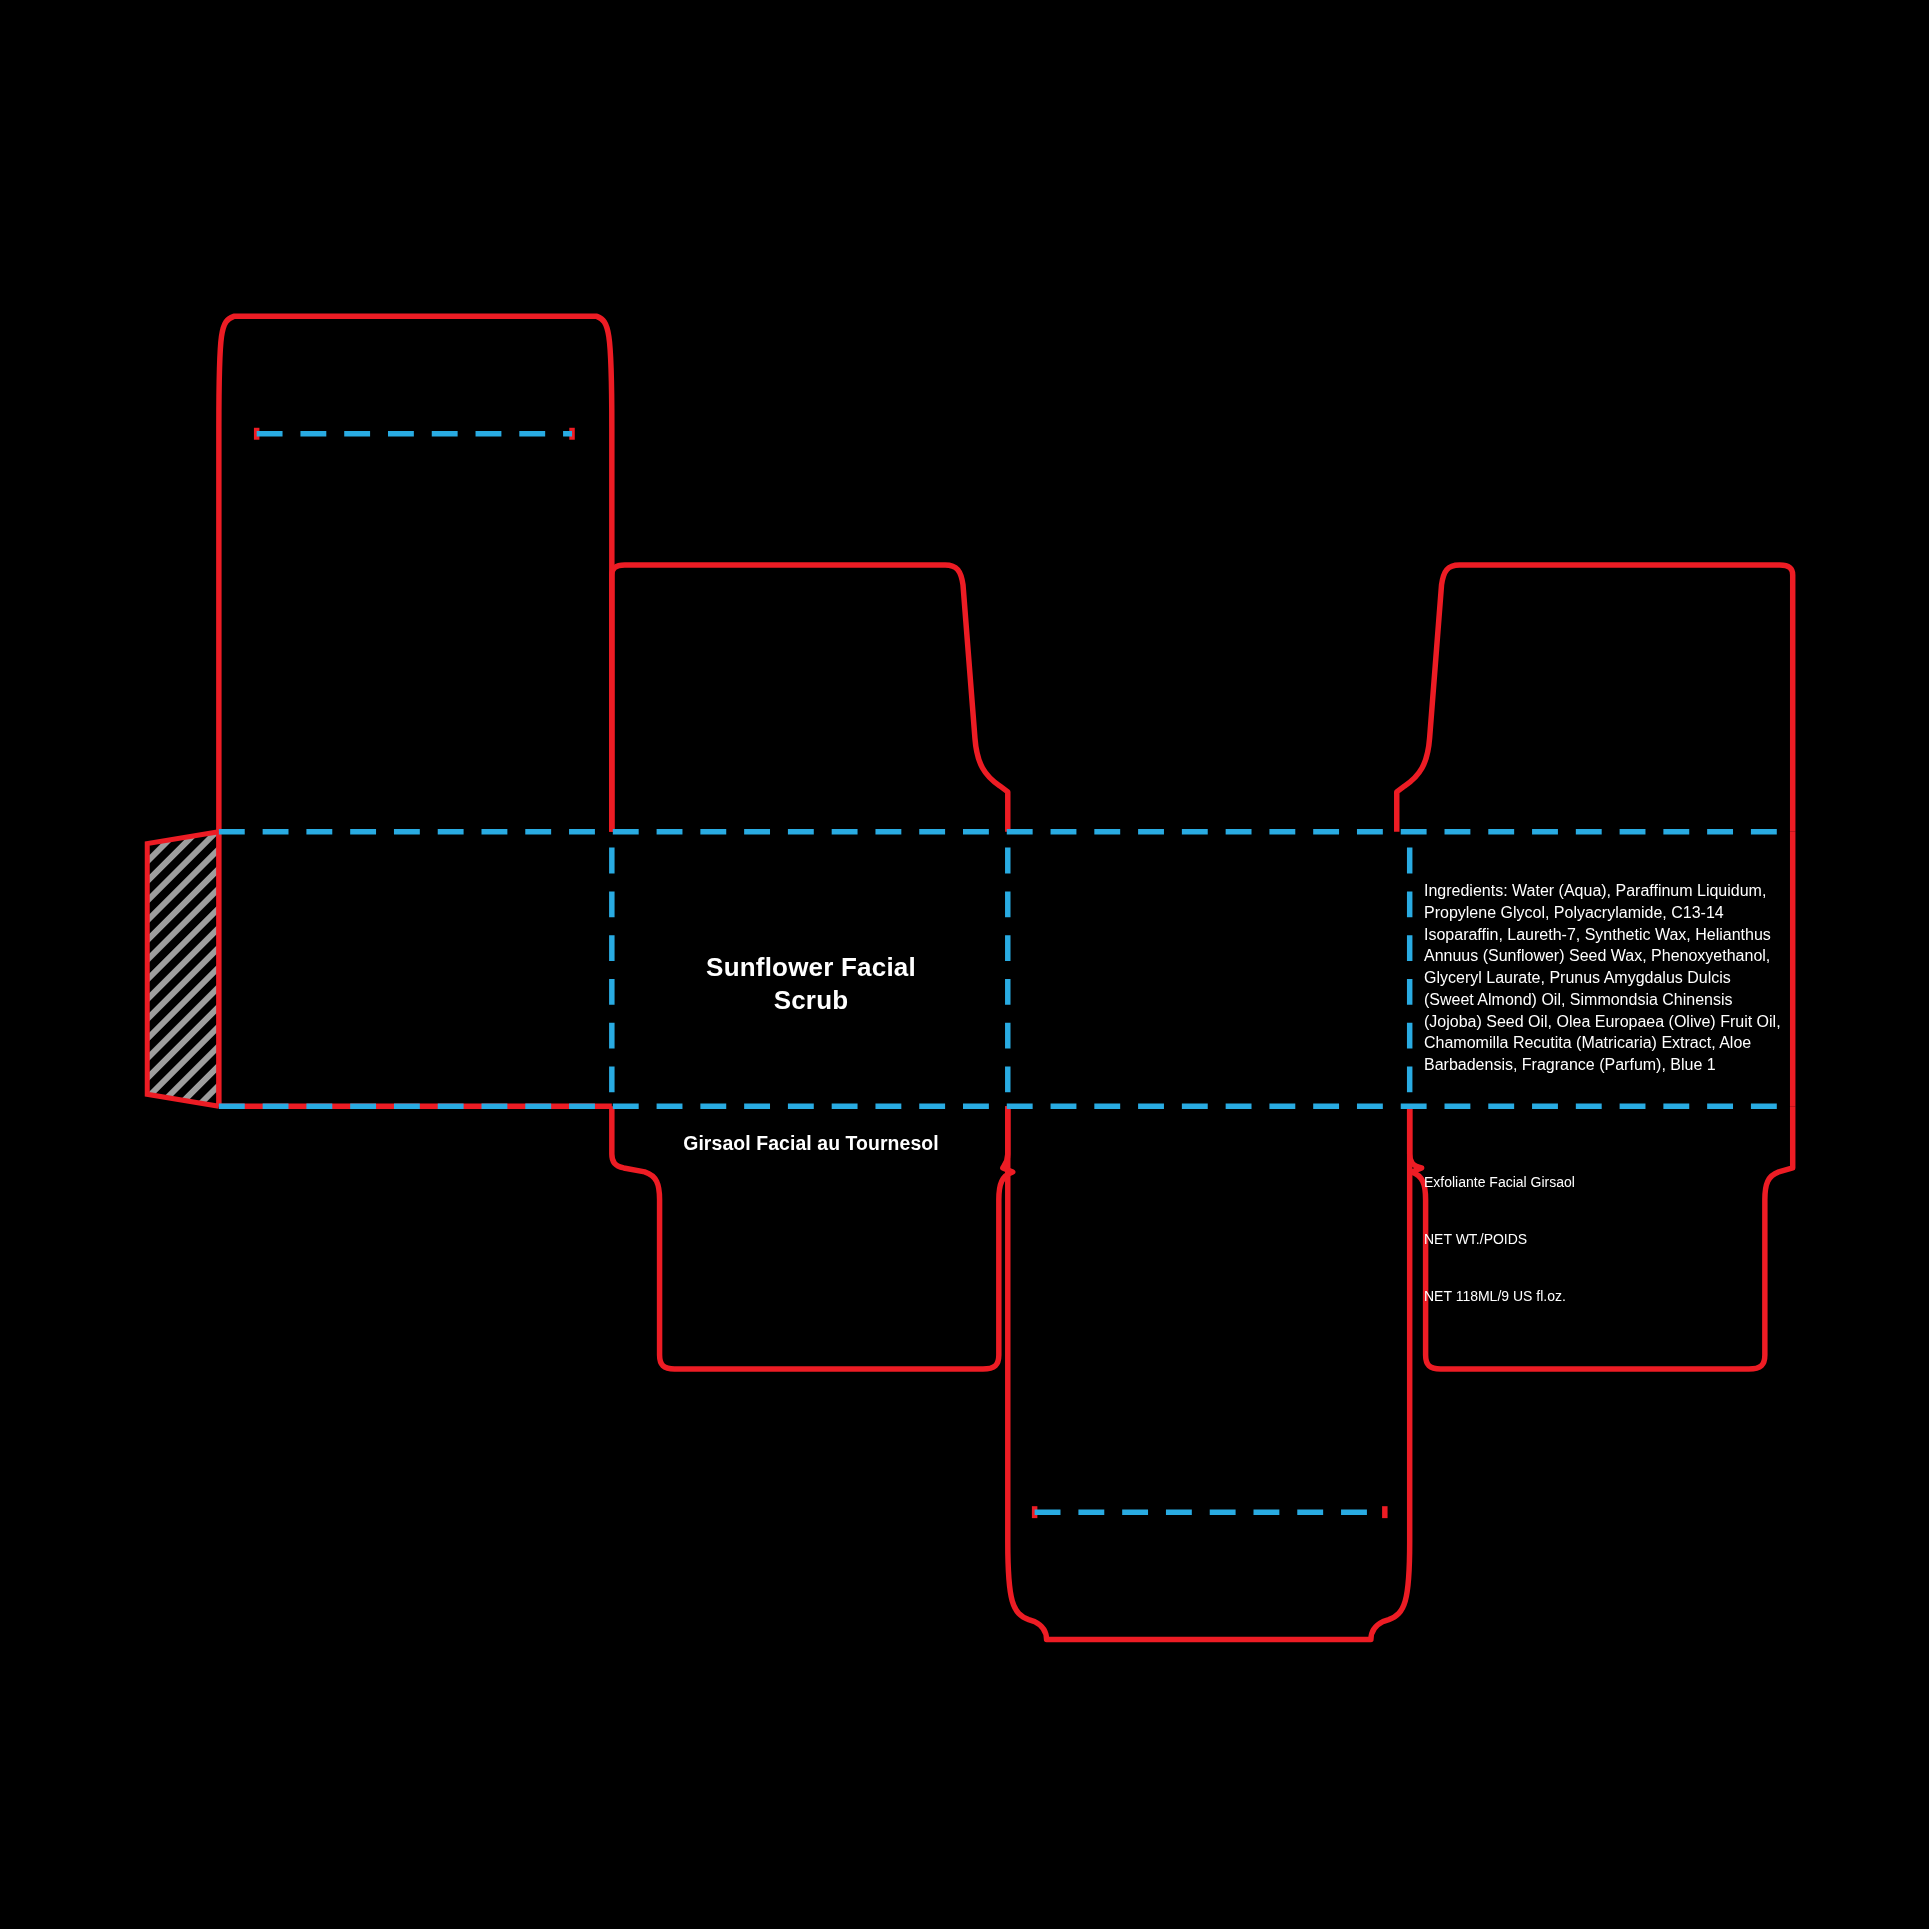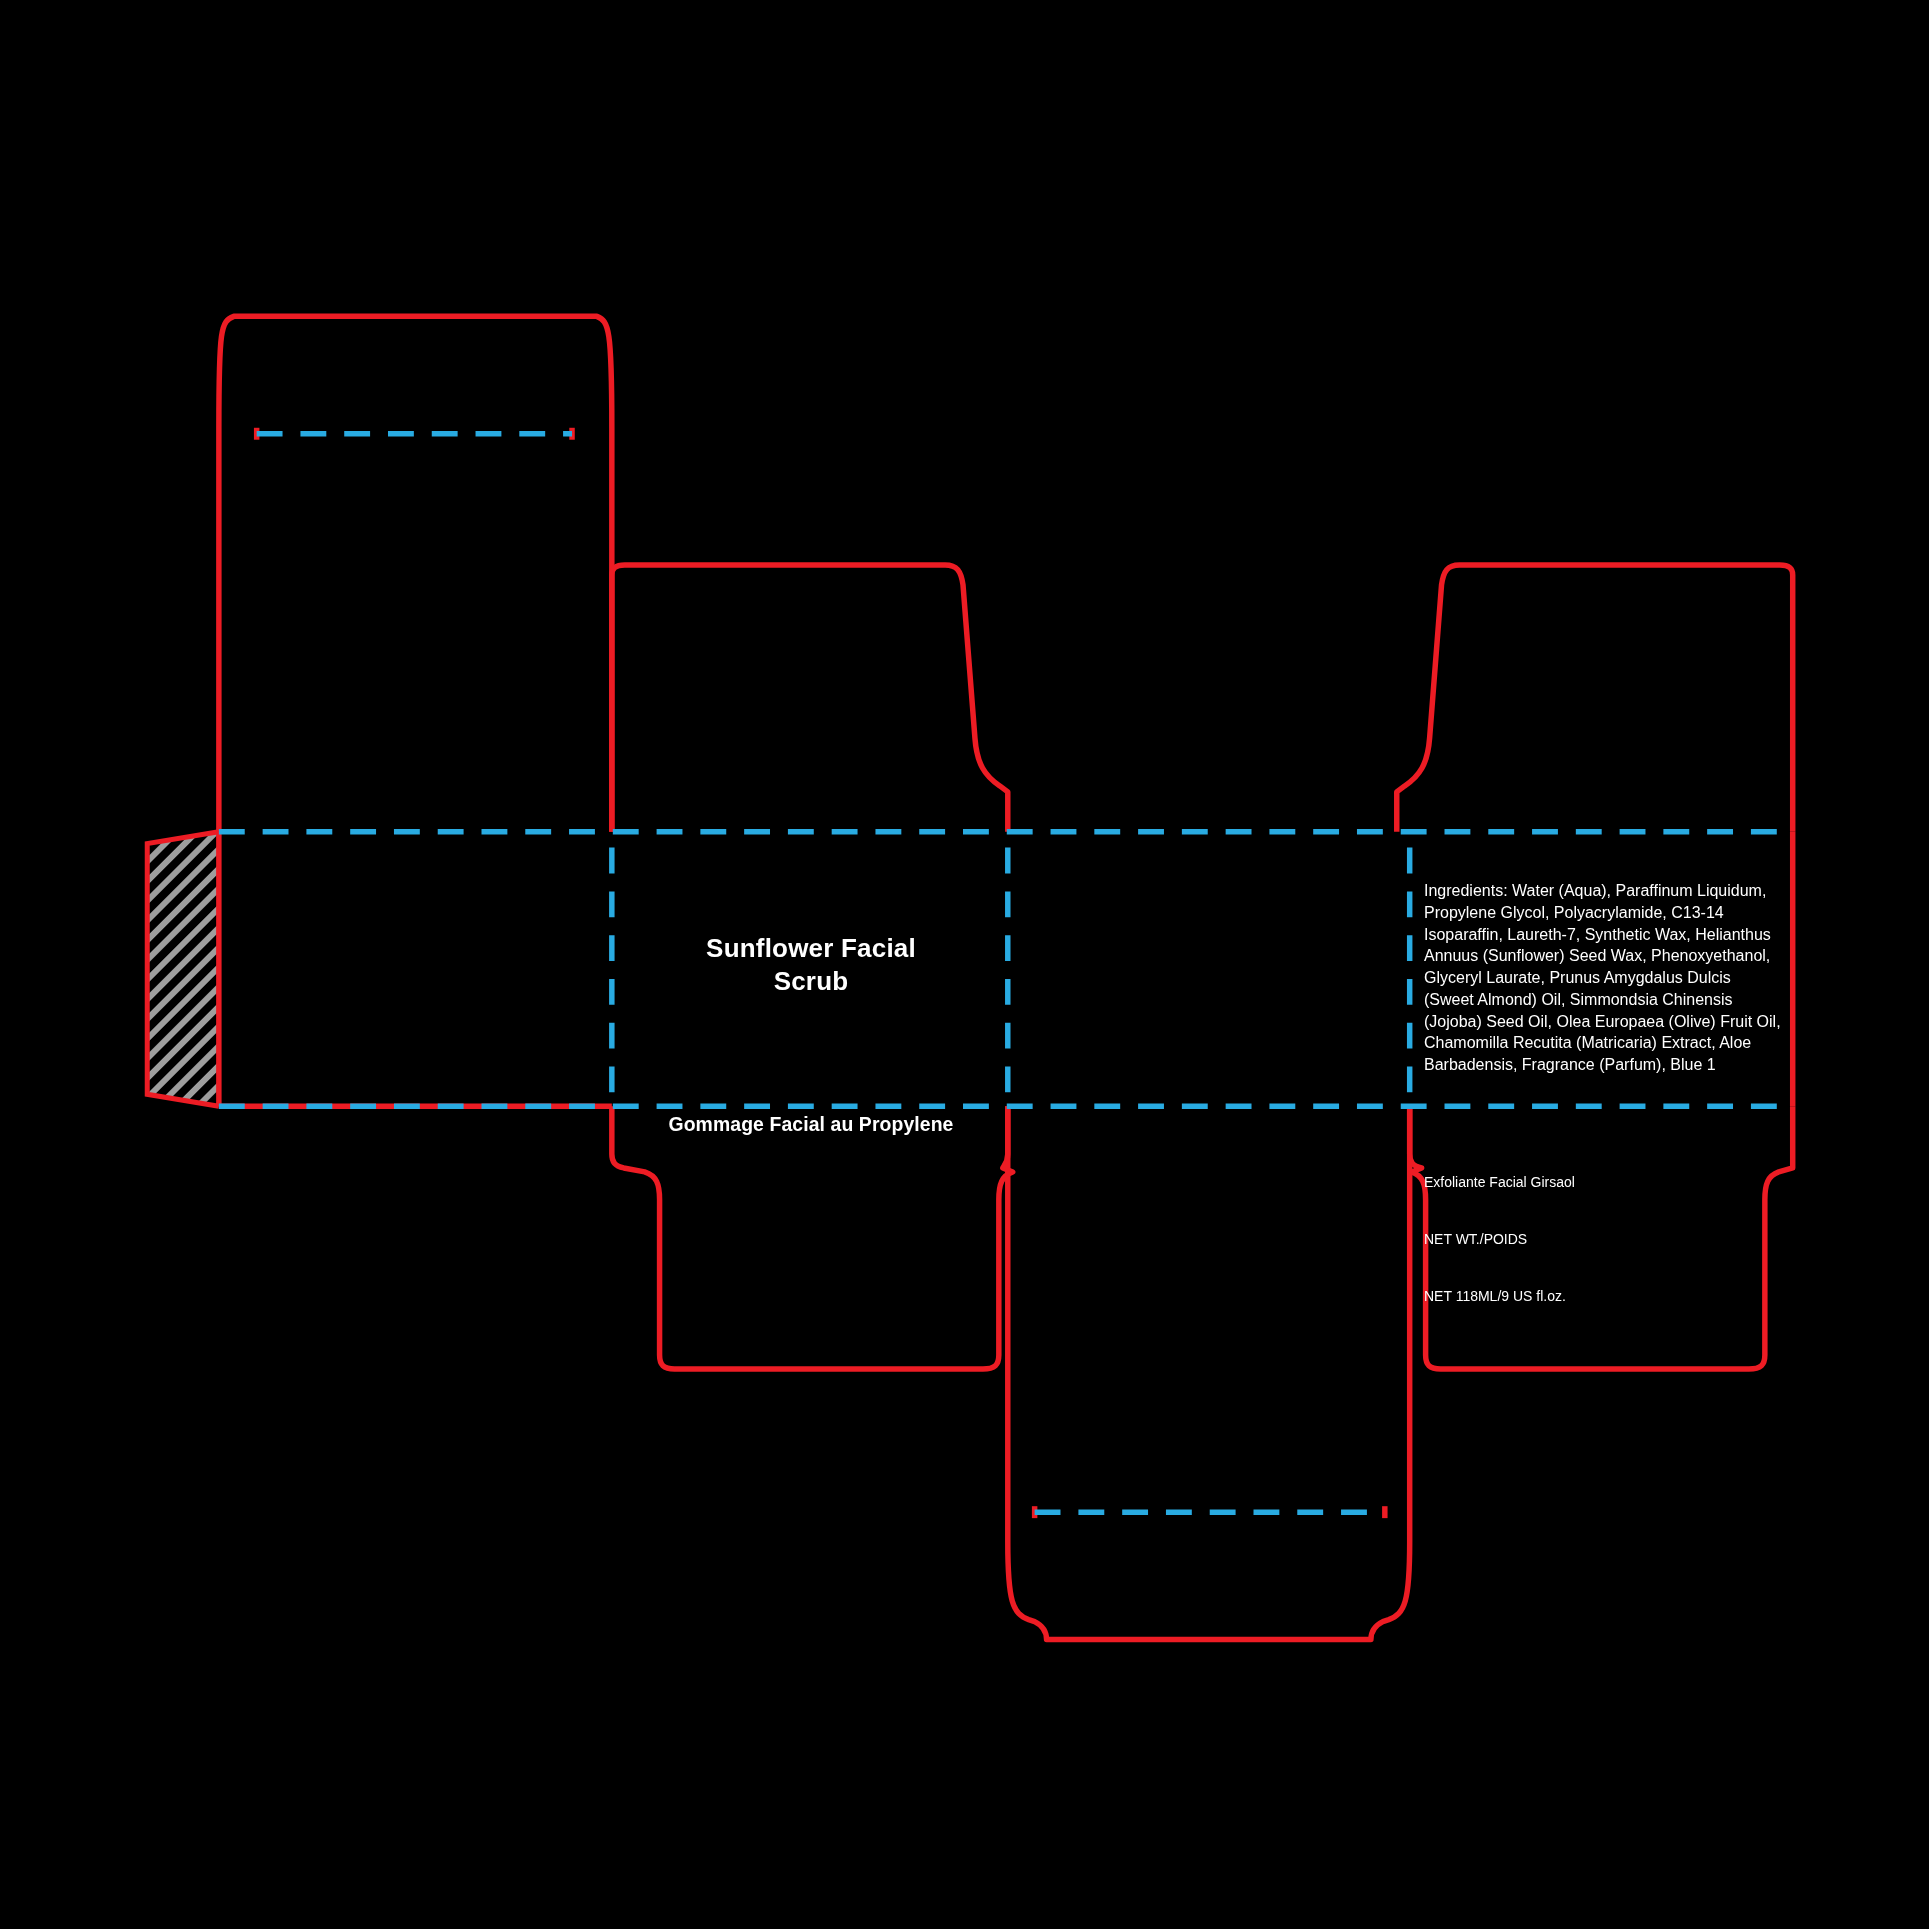--- a/index.html
+++ b/index.html
@@ -36,20 +36,21 @@
     left: 617px;
     top: 896px;
     width: 388px;
     text-align: center;
   }
   #front-panel-copy .product-name {
     font-size: 26px;
     font-weight: bold;
     line-height: 1.28;
     letter-spacing: 0.2px;
+    margin-top: 19px;
   }
   #front-panel-copy .product-name-fr {
     margin-top: 78px;
     font-size: 19.4px;
     font-weight: bold;
     letter-spacing: 0.1px;
   }
   
   #back-panel-copy {
     left: 1424px;
@@ -174,21 +175,21 @@
 
       <line x1="258" y1="436" x2="575" y2="436"></line>
 
       <line x1="1040" y1="1520" x2="1392" y2="1520"></line>
     </g>
   </svg>
 
   <div class="panel-text" id="front-panel-copy">
     <div class="product-name">Sunflower Facial
 Scrub</div>
-    <div class="product-name-fr">Gommage Facial au Propylene</div>
+    <div class="product-name-fr">Girsaol Facial au Tournesol</div>
   </div>
 
   <div class="panel-text" id="back-panel-copy">
     <div class="ingredients">Ingredients: Water (Aqua), Paraffinum Liquidum, Propylene Glycol, Polyacrylamide, C13-14 Isoparaffin, Laureth-7, Synthetic Wax, Helianthus Annuus (Sunflower) Seed Wax, Phenoxyethanol, Glyceryl Laurate, Prunus Amygdalus Dulcis (Sweet Almond) Oil, Simmondsia Chinensis (Jojoba) Seed Oil, Olea Europaea (Olive) Fruit Oil, Chamomilla Recutita (Matricaria) Extract, Aloe Barbadensis, Fragrance (Parfum), Blue 1</div>
     <div class="net-block">
       <div>Exfoliante Facial Girsaol</div>
       <div>NET WT./POIDS</div>
       <div>NET 118ML/9 US fl.oz.</div>
     </div>
   </div>

